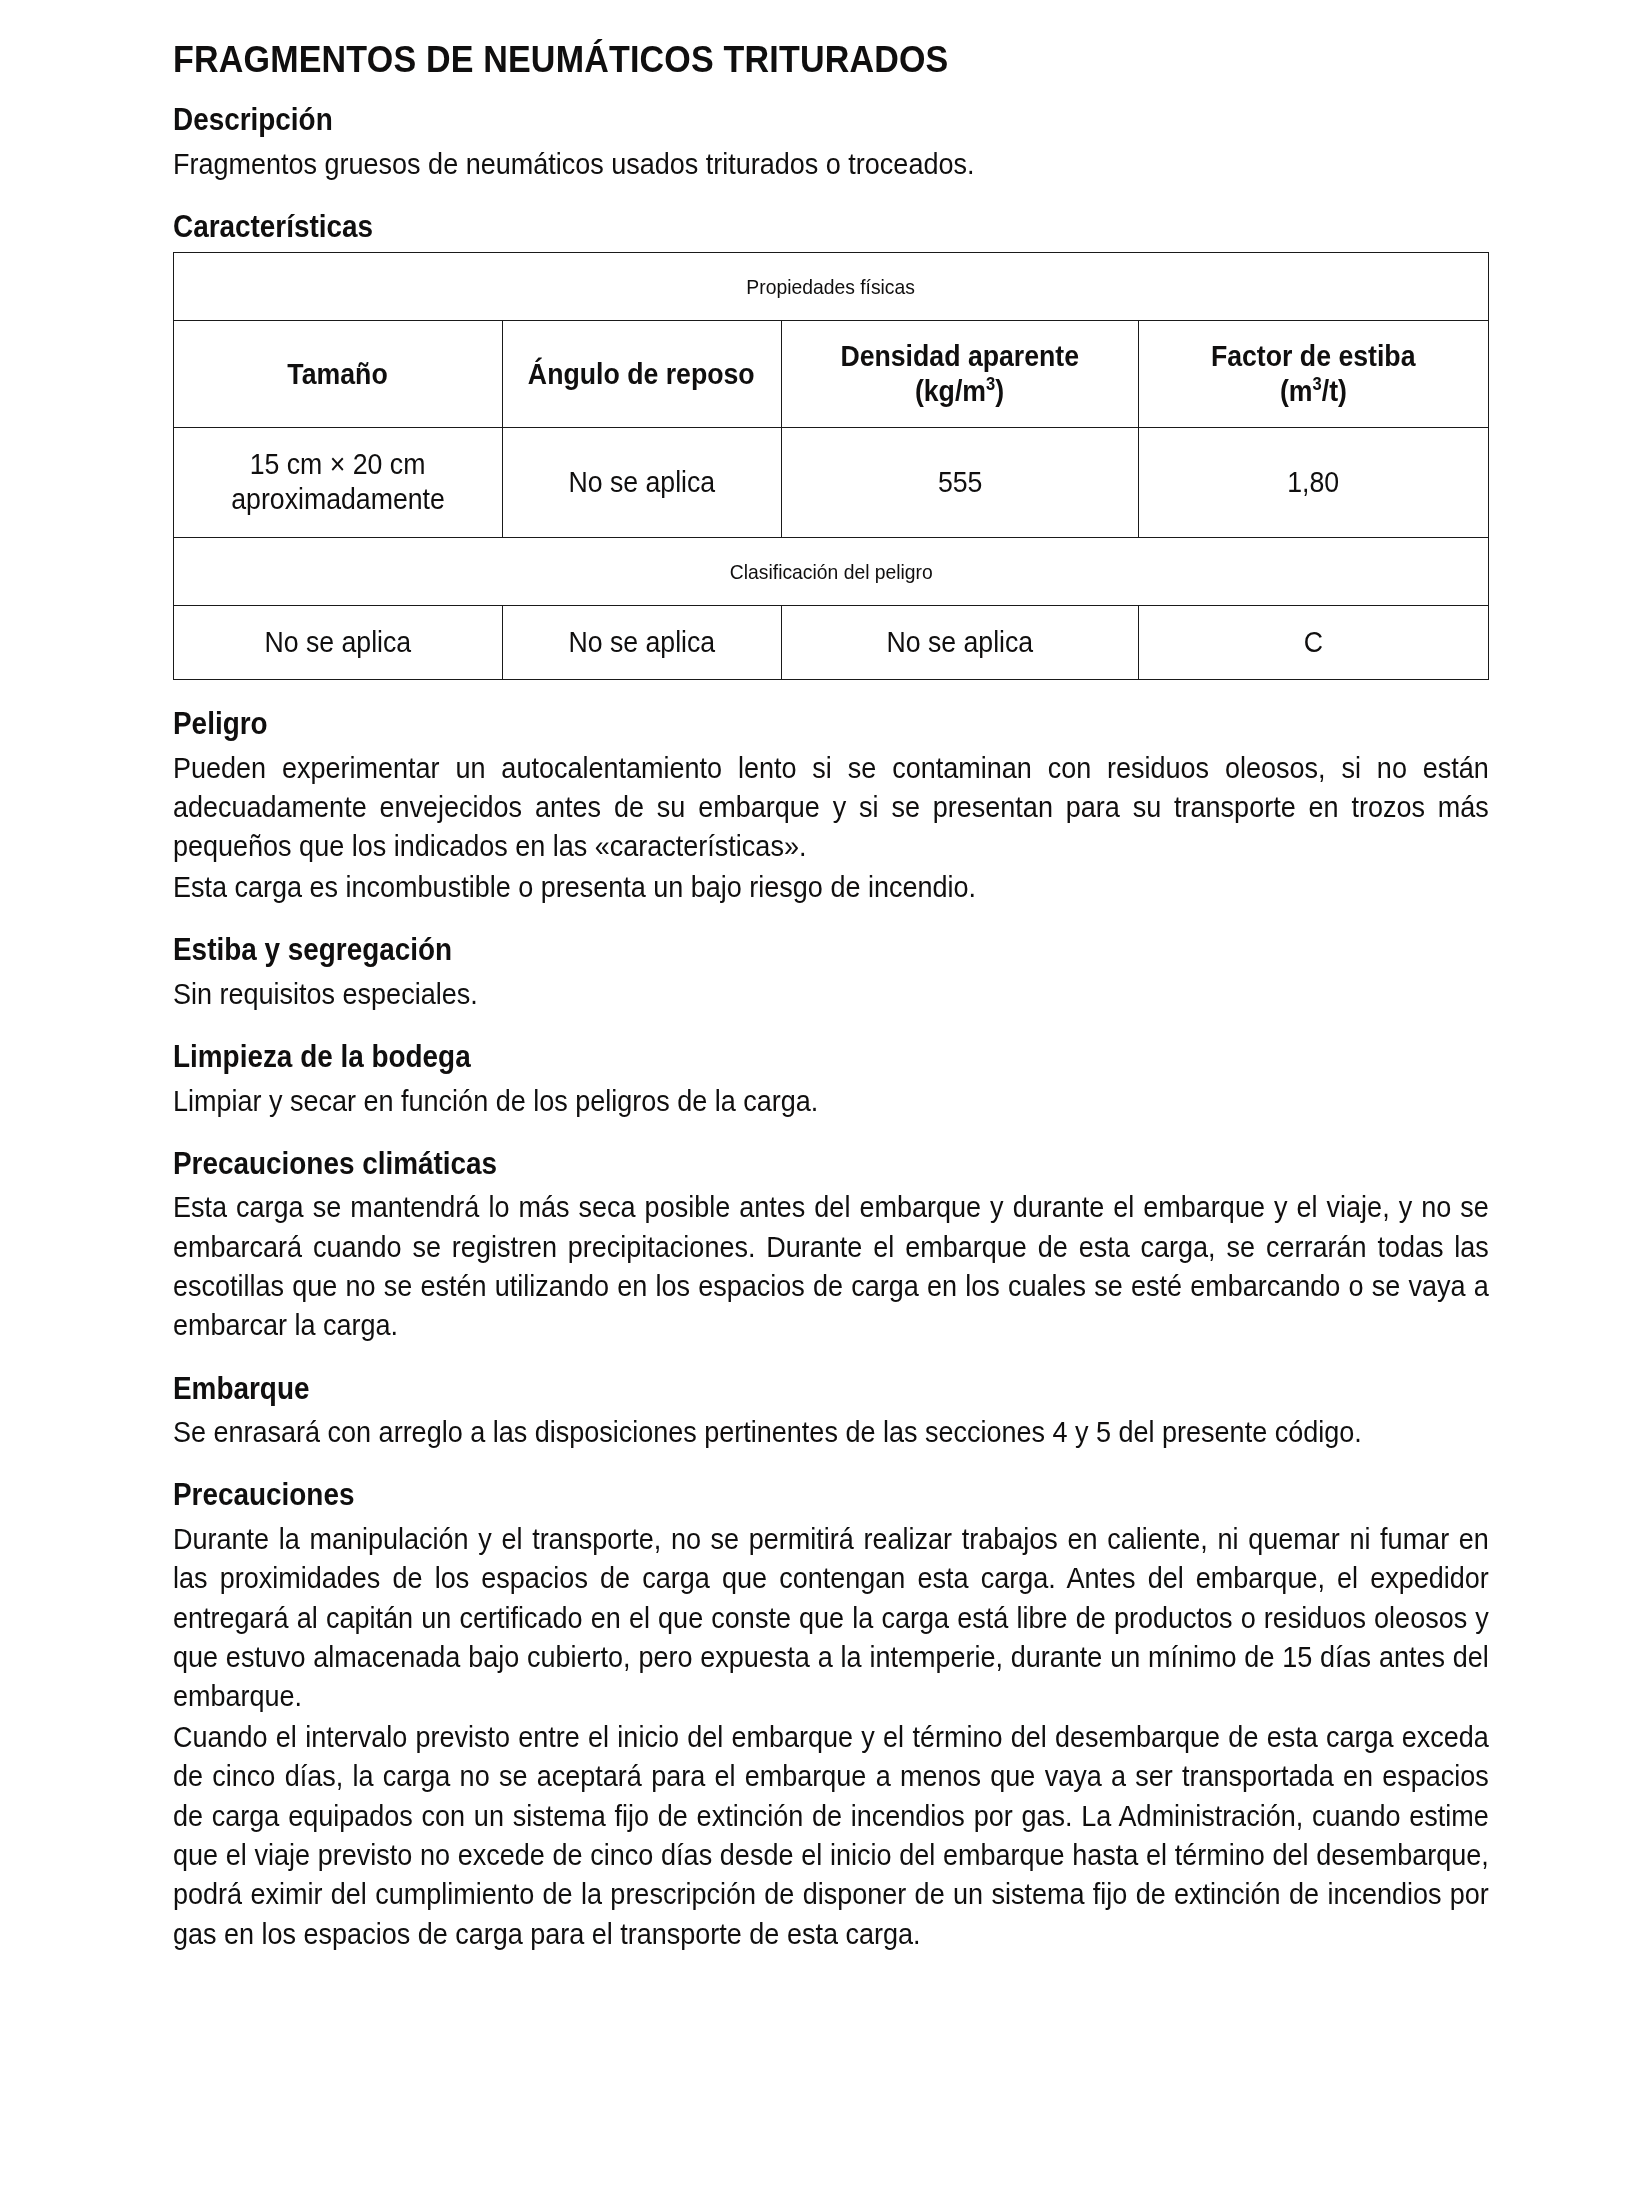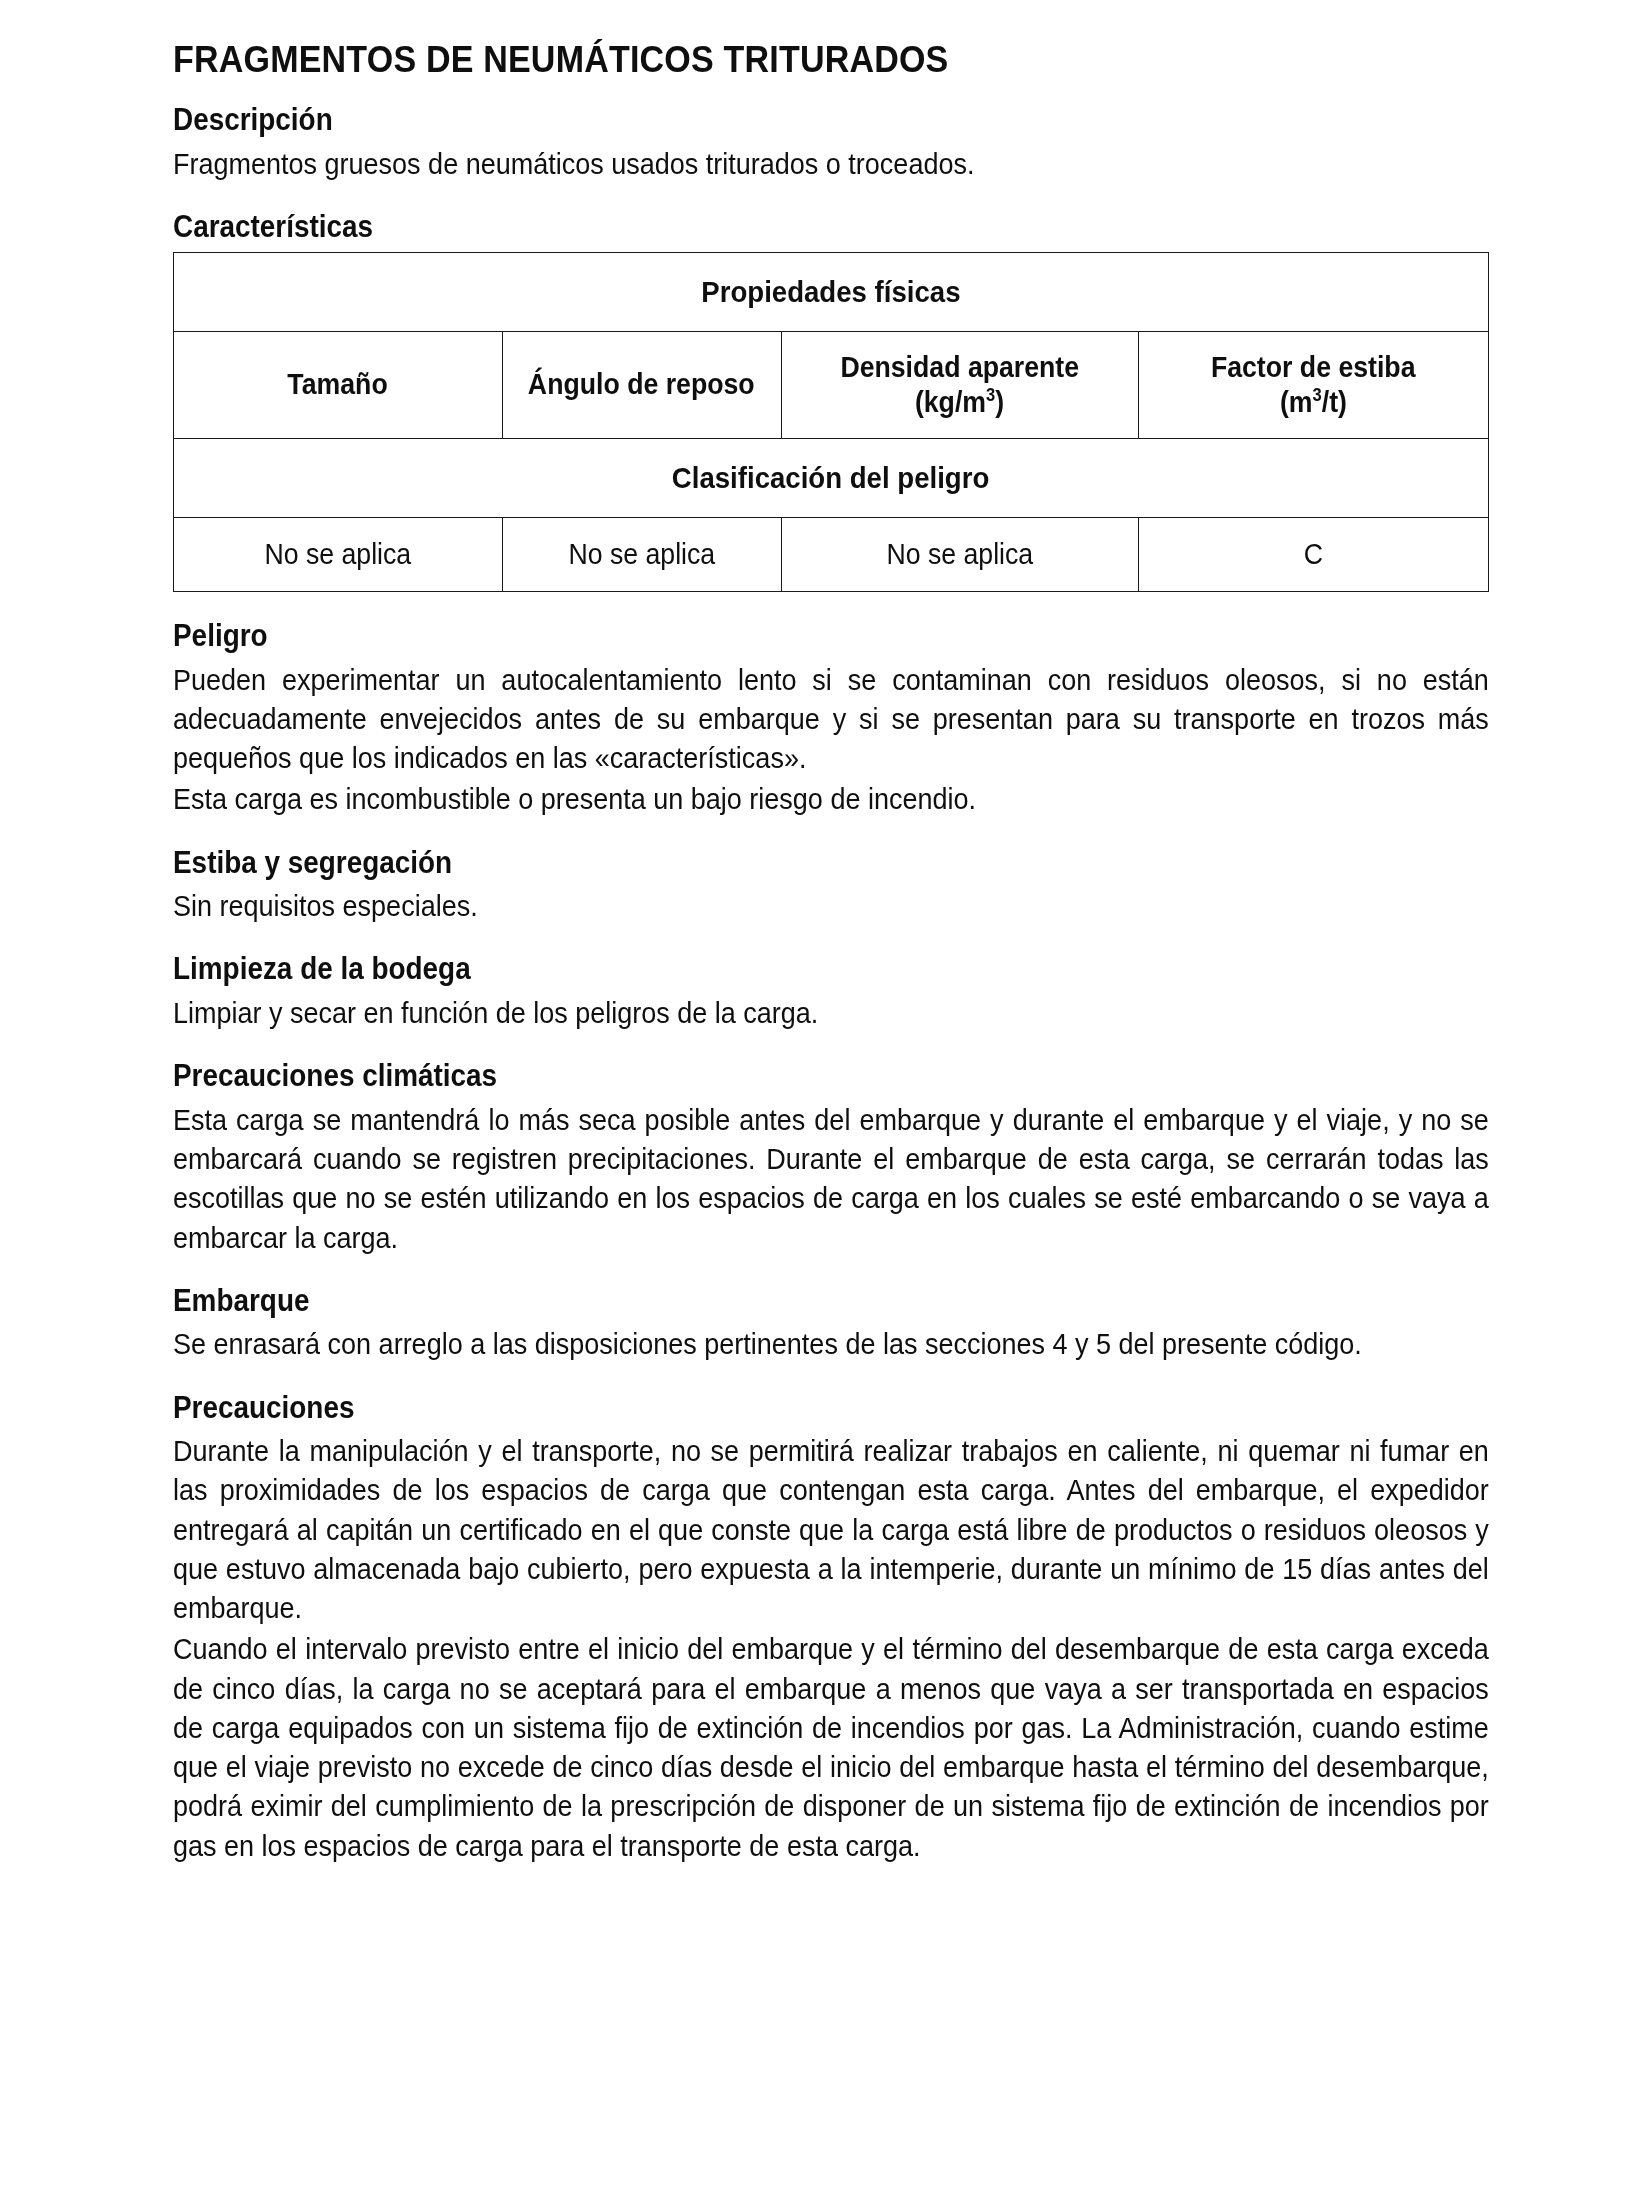--- a/index.html
+++ b/index.html
@@ -62,22 +62,22 @@
   }
   table.props-table td {
     border: 1.6px solid #1a1a1a;
     text-align: center;
     vertical-align: middle;
     padding: 11px 6.4px;
     font-size: 29px;
     line-height: 1.22;
   }
   table.props-table td.span-head {
-    font-weight: bold;
-    font-size: 30px;
+    font-weight: normal;
+    font-size: 21px;
     padding: 20.7px 6.4px 20.7px 6.4px;
   }
   table.props-table td.col-head {
     font-weight: bold;
     font-size: 29px;
     padding: 17.5px 6.4px 17.5px 6.4px;
   }
   table.props-table td.data-cell {
     font-weight: normal;
     padding: 19px 6.4px 19px 6.4px;
@@ -129,20 +129,35 @@
         <td class="col-head">
           <span class="cell-inner">Densidad aparente</span><br>
           <span class="cell-inner"><span>(kg/m</span><sup>3</sup><span>)</span></span>
         </td>
         <td class="col-head">
           <span class="cell-inner">Factor de estiba</span><br>
           <span class="cell-inner"><span>(m</span><sup>3</sup><span>/t)</span></span>
         </td>
       </tr>
       <tr>
+        <td class="data-cell">
+          <span class="cell-inner">15 cm × 20 cm</span><br>
+          <span class="cell-inner">aproximadamente</span>
+        </td>
+        <td class="data-cell">
+          <span class="cell-inner">No se aplica</span>
+        </td>
+        <td class="data-cell">
+          <span class="cell-inner">555</span>
+        </td>
+        <td class="data-cell">
+          <span class="cell-inner">1,80</span>
+        </td>
+      </tr>
+      <tr>
         <td class="span-head" colspan="4">
           <span class="cell-inner">Clasificación del peligro</span>
         </td>
       </tr>
       <tr>
         <td class="data-cell">
           <span class="cell-inner">No se aplica</span>
         </td>
         <td class="data-cell">
           <span class="cell-inner">No se aplica</span>

